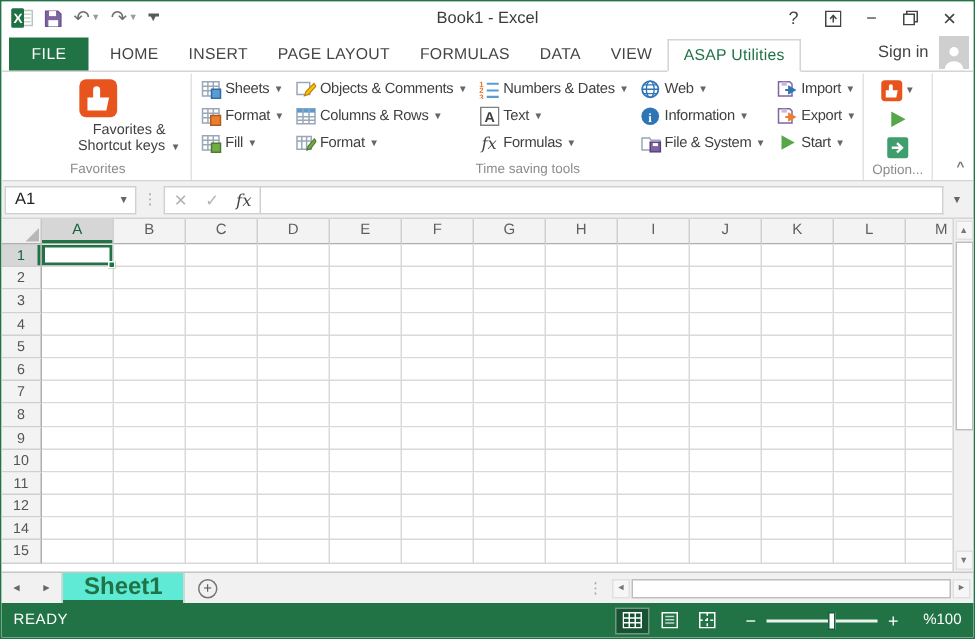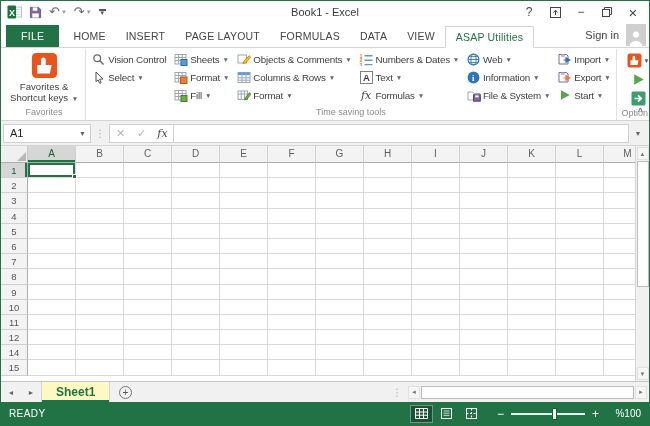--- a/index.html
+++ b/index.html
@@ -30,21 +30,21 @@
   .rtab.active { background:#fff; border:1px solid #d4d4d4; border-bottom:1px solid #fff; margin-bottom:-1px; color:#217346;}
   .signin-area { margin-left:auto; display:flex; align-items:center; gap:7px; padding-right:3px; height:100%;}
   .signin-label { font-size:11px; color:#444; }
   .avatar { width:20px; height:22px; background:#cfcfcf; display:flex; align-items:flex-end; justify-content:center; overflow:hidden;}
   
   .ribbon { height:73px; flex:0 0 73px; background:#fff; border-bottom:1px solid #d4d4d4; display:flex; padding:1px 2px 0 2px; position:relative; overflow:hidden;}
   .rgroup { display:flex; flex-direction:column; border-right:1px solid #e2e2e2; padding:1px 3px 0 3px; }
   .rgroup-label { margin-top:auto; text-align:center; font-size:9px; color:#8c8c8c; padding:1px 2px 3px 2px; white-space:nowrap;}
   .big-btn { display:flex; flex-direction:column; align-items:center; justify-content:flex-start; border:none; background:none; padding:2px 4px 0 4px; cursor:default;}
   .big-btn .ic svg { display:block; }
-  .big-lines { font-size:9.6px; color:#3f3f3f; text-align:center; line-height:11px; margin-top:2px; white-space:nowrap;}
+  .big-lines { font-size:9.6px; color:#3f3f3f; text-align:center; line-height:11px; margin-top:2px; white-space:nowrap;margin-left:42px;}
   .tst-cols { display:flex; gap:3px; }
   .tcol { display:flex; flex-direction:column; }
   .tbtn { display:flex; align-items:center; gap:2px; height:18px; border:none; background:none; padding:0 2px; font-size:9.8px; letter-spacing:-0.2px; color:#3f3f3f; white-space:nowrap; cursor:default;}
   .tbtn .ic { width:15px; display:flex; justify-content:center; }
   .caret { font-size:6.5px; color:#666; margin-left:1px; }
   .stack { display:flex; flex-direction:column; align-items:center; gap:1px; padding-top:1px;}
   .sbtn { border:none; background:none; display:flex; align-items:center; justify-content:center; height:18px; padding:0 2px; cursor:default;}
   .fx-glyph { font-family:"DejaVu Serif", serif; font-style:italic; font-size:11px; color:#444;}
   .collapse-ribbon { position:absolute; right:6px; bottom:4px; font-size:9px; color:#777; border:none; background:none; cursor:default; font-weight:bold;}
   
@@ -73,21 +73,21 @@
   .cell { width:48px; flex:0 0 48px; border-right:1px solid #d9d9d9; border-bottom:1px solid #d9d9d9; background:#fff;}
   .cell.selected { position:relative; box-shadow:inset 0 0 0 2px #217346; z-index:2;}
   .fill-handle { position:absolute; right:-2px; bottom:-2px; width:5px; height:5px; background:#217346; border:1px solid #fff;}
   .vscroll { width:14px; flex:0 0 14px; background:#f1f1f1; border-left:1px solid #d4d4d4; display:flex; flex-direction:column; align-items:center;}
   .scroll-arrow { width:12px; height:13px; display:flex; align-items:center; justify-content:center; font-size:6px; color:#777; background:#f6f6f6; border:1px solid #e0e0e0; margin:1px 0; cursor:default;}
   .vthumb { width:12px; height:126px; background:#fff; border:1px solid #bdbdbd; }
   .vspacer { flex:1; }
   
   .sheet-bar { height:21px; flex:0 0 21px; background:#f1f1f1; border-top:1px solid #c6c6c6; display:flex; align-items:stretch;}
   .snav { width:20px; border:none; background:none; font-size:7px; color:#666; cursor:default;}
-  .sheet-tab { display:flex; align-items:center; padding:0 14px; font-size:12px; background:#fef9c3; border-left:1px solid #d4d4d4; border-right:1px solid #d4d4d4; cursor:default;}
+  .sheet-tab { display:flex; align-items:center; padding:0 14px; font-size:16px; background:#5eead4; border-left:1px solid #d4d4d4; border-right:1px solid #d4d4d4; cursor:default;}
   .sheet-tab.active { color:#217346; font-weight:bold; box-shadow:inset 0 -2px 0 #217346;}
   .add-sheet { width:30px; border:none; background:none; display:flex; align-items:center; justify-content:center; cursor:default;}
   .add-circle { width:13px; height:13px; border:1px solid #767676; border-radius:50%; color:#555; font-size:10px; line-height:11px; text-align:center;}
   .sb-spacer { flex:1; }
   .hscroll { width:243px; display:flex; align-items:center; padding:0 2px;}
   .hthumb { flex:1; height:13px; background:#fff; border:1px solid #bdbdbd; margin:0 1px;}
   
   .status-bar { height:23px; flex:0 0 23px; background:#217346; color:#fff; display:flex; align-items:center; padding:0 8px; font-size:10px;}
   .status-mode { letter-spacing:0.4px; }
   .st-spacer { flex:1; }
@@ -215,40 +215,20 @@
               <rect x="0.5" y="0.5" width="14" height="14" rx="2.5" fill="#e8541d"></rect>
               <path d="M3.5 12 L3.5 7.2 L5.6 7.2 L5.6 4.4 A1.3 1.3 0 0 1 8.2 4.4 L8.2 7.2 L11.5 7.2 L10.5 12 Z" fill="#fff"></path>
             </svg>
           </span>
           <span class="big-lines">Favorites &amp;<br>Shortcut keys <span class="caret">▼</span></span>
         </button>
         <div class="rgroup-label">Favorites</div>
       </div>
       <div class="rgroup">
         <div class="tst-cols">
-          <div class="tcol">
-            <button class="tbtn">
-              <span class="ic ">
-                <svg width="13" height="13" viewBox="0 0 13 13">
-                  <circle cx="5.2" cy="5.2" r="3.4" fill="none" stroke="#6a6a6a" stroke-width="1.3"></circle>
-                  <path d="M7.8 7.8 L11.5 11.5" stroke="#6a6a6a" stroke-width="1.6"></path>
-                </svg>
-              </span>
-              <span>Vision Control</span>
-            </button>
-            <button class="tbtn">
-              <span class="ic ">
-                <svg width="12" height="13" viewBox="0 0 12 13">
-                  <path d="M3 1 L10 8 L6.6 8.2 L8.2 11.6 L6.6 12.3 L5.1 8.9 L3 10.8 Z" fill="#fff" stroke="#555" stroke-width="1"></path>
-                </svg>
-              </span>
-              <span>Select</span>
-              <span class="caret">▼</span>
-            </button>
-          </div>
           <div class="tcol">
             <button class="tbtn">
               <span class="ic ">
                 <svg width="14" height="13" viewBox="0 0 14 13">
                   <rect x="1" y="1.5" width="11" height="9.5" fill="#fff" stroke="#9aa7b8"></rect>
                   <path d="M1 4.5 h11 M1 7.5 h11 M4.6 1.5 v9.5 M8.2 1.5 v9.5" stroke="#9aa7b8"></path>
                   <rect x="7" y="6.5" width="6" height="6" fill="#5b9bd5" stroke="#2e6da4"></rect>
                 </svg>
               </span>
               <span>Sheets</span>

